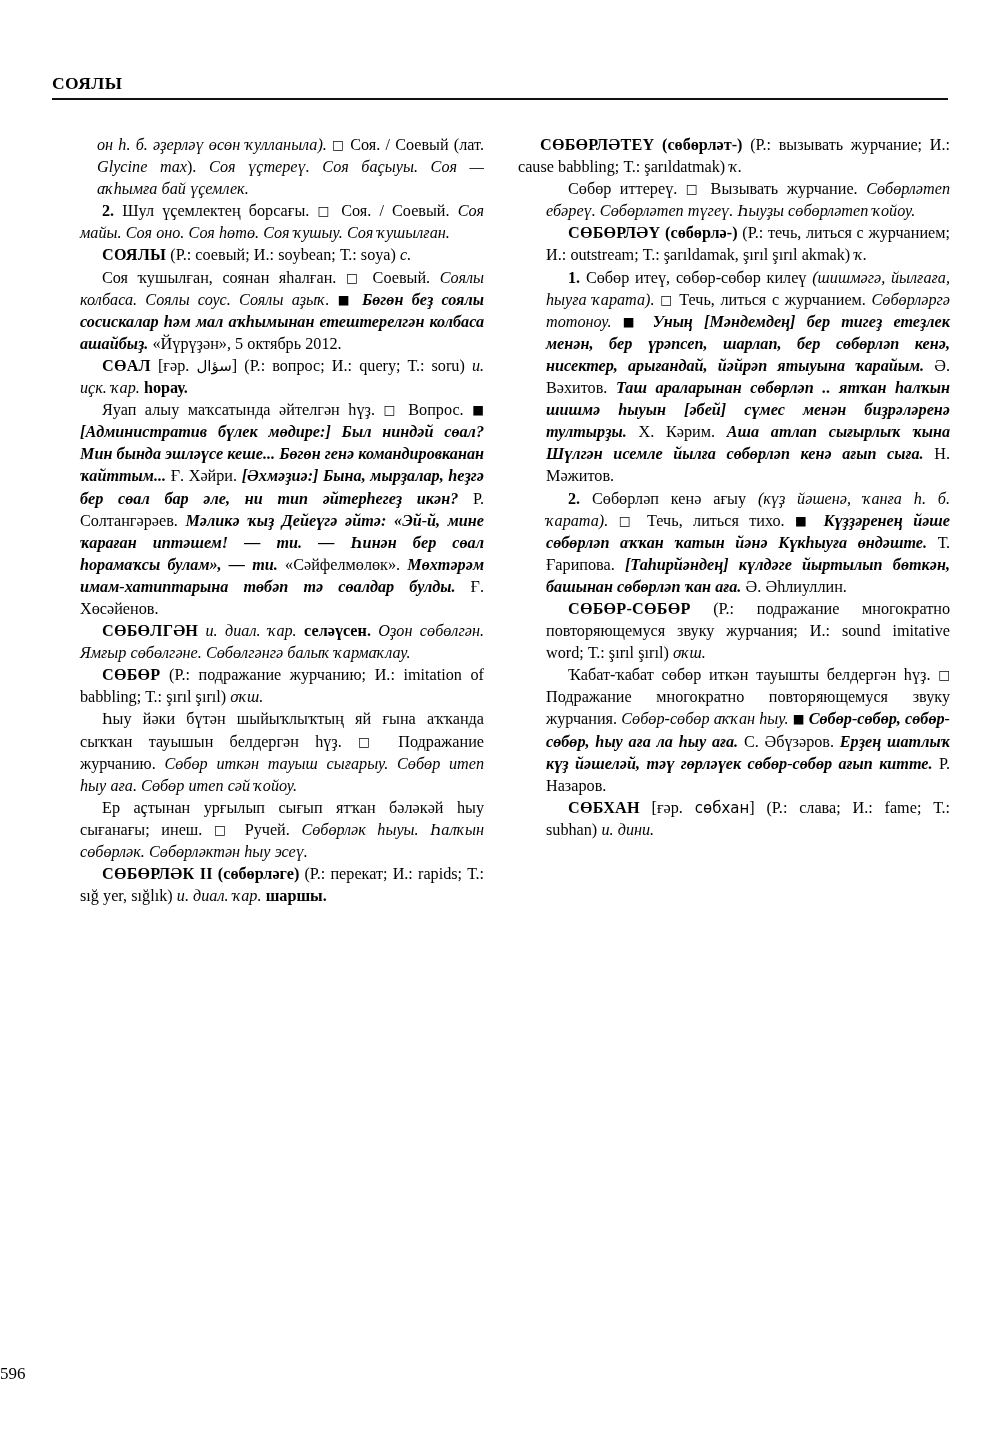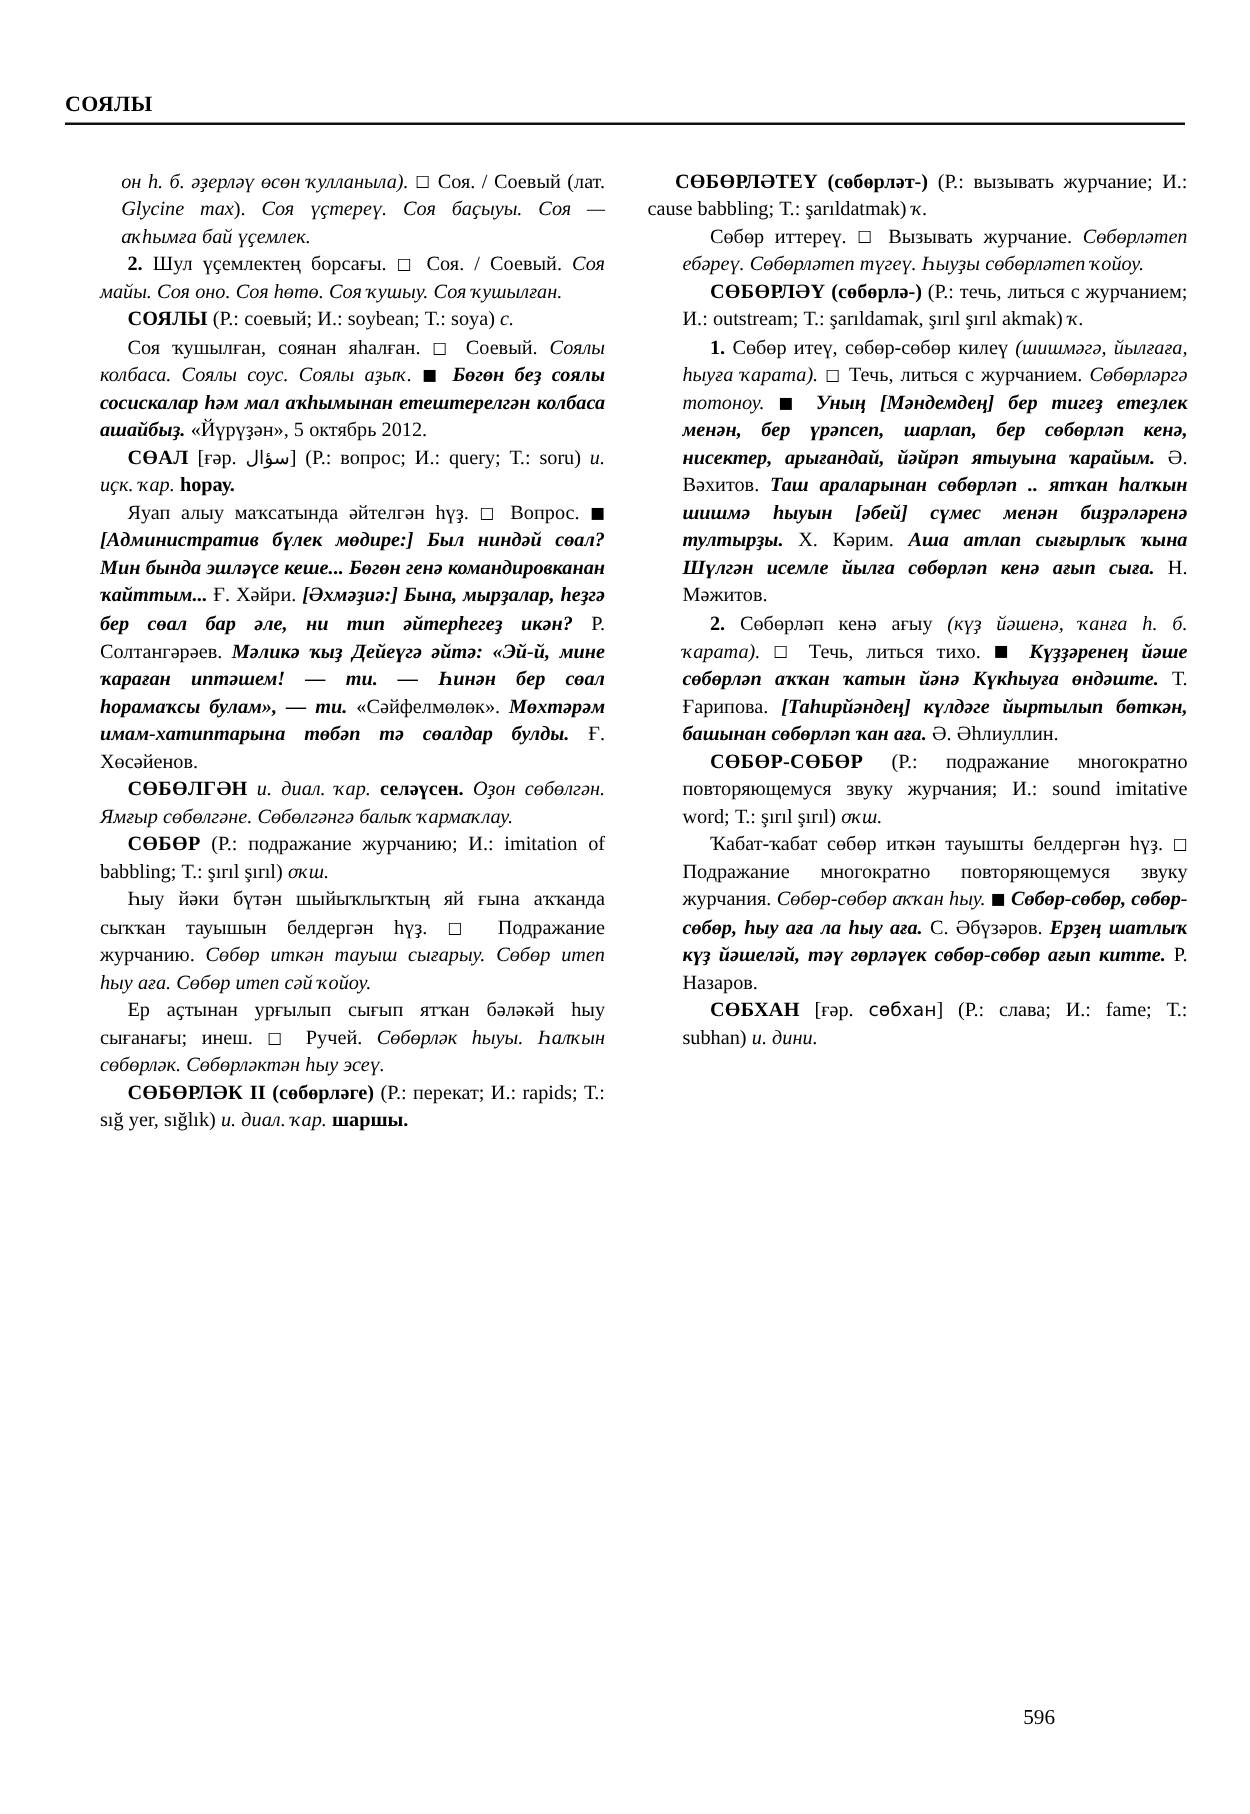--- a/index.html
+++ b/index.html
@@ -100,21 +100,21 @@
     line-height: 1;
     vertical-align: 1px;
   }
 
   
   .folio {
     position: absolute;
     left: 0;
     top: 1352px;
     width: 844px;
-    text-align: right;
+    text-align: left;
     font-size: 17px;
   }
 </style>
 </head>
 <body>
 
 <div class="page">
 
   <div class="runhead">
     <div class="runhead-title">СОЯЛЫ</div>

